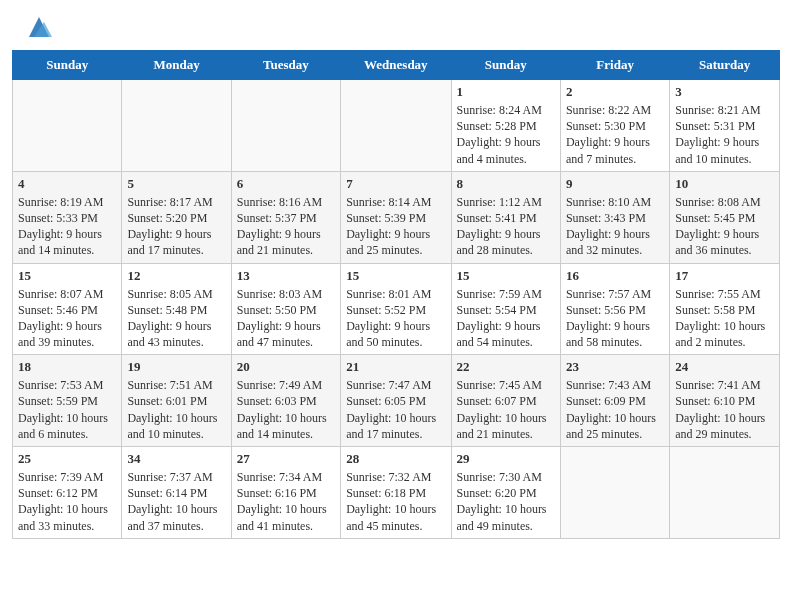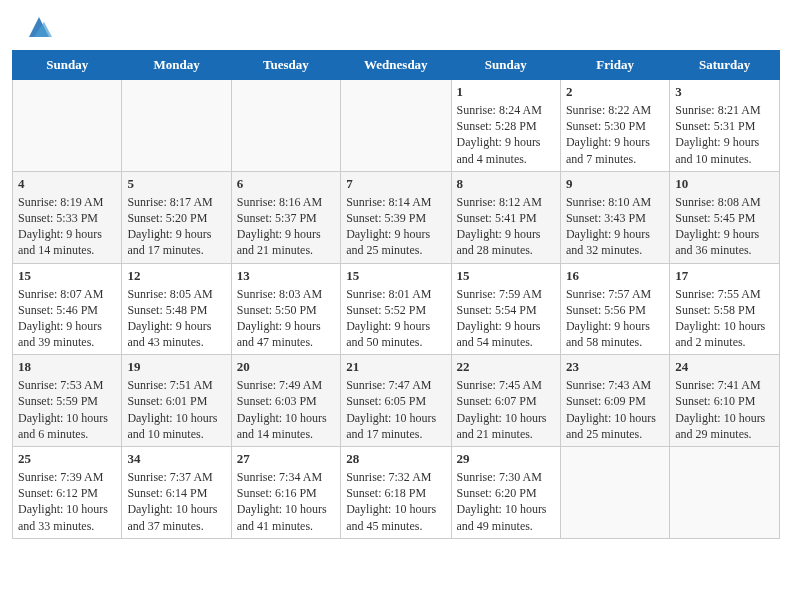--- a/index.html
+++ b/index.html
@@ -190,21 +190,21 @@
           </td>
           <td>
             <span class="day-num">7</span>
             <div class="day-info">Sunrise: 8:14 AM
 Sunset: 5:39 PM
 Daylight: 9 hours
 and 25 minutes.</div>
           </td>
           <td>
             <span class="day-num">8</span>
-            <div class="day-info">Sunrise: 8:12 AM
+            <div class="day-info">Sunrise: 1:12 AM
 Sunset: 5:41 PM
 Daylight: 9 hours
 and 28 minutes.</div>
           </td>
           <td>
             <span class="day-num">9</span>
             <div class="day-info">Sunrise: 8:10 AM
 Sunset: 3:43 PM
 Daylight: 9 hours
 and 32 minutes.</div>

